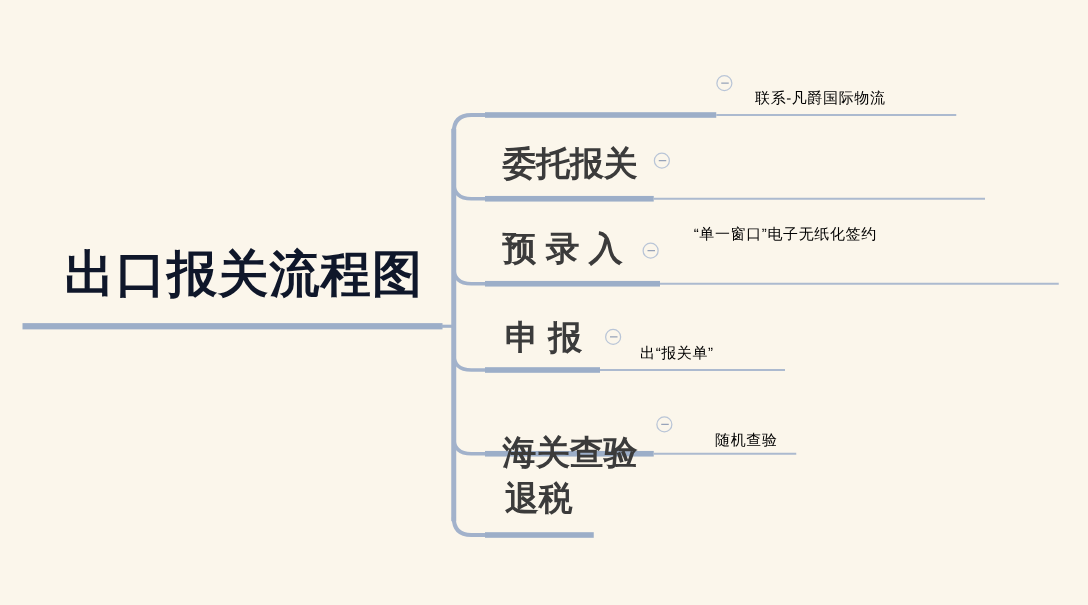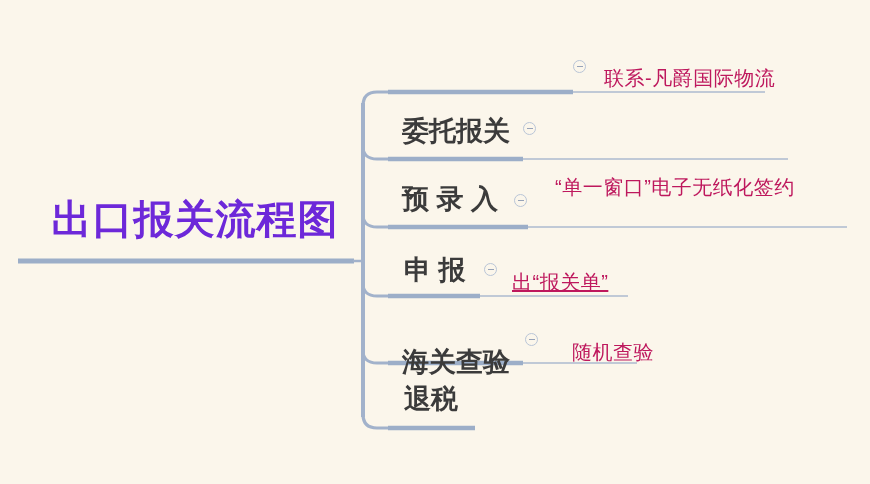--- a/index.html
+++ b/index.html
@@ -8,53 +8,53 @@
     background:#FBF6EB;
     font-family:"Liberation Sans","DejaVu Sans",sans-serif;
     position:relative;overflow:hidden;
   }
   #canvas{position:absolute;inset:0;}
   #lines{position:absolute;left:0;top:0;pointer-events:none;}
 
   .root-topic{
     position:absolute;left:30px;top:192px;width:330px;
     text-align:center;
-    font-size:40px;font-weight:700;color:#6d28d9;
+    font-size:40px;font-weight:700;color:#0f172a;
     letter-spacing:1px;white-space:nowrap;
     cursor:default;
   }
   .topic{
     position:absolute;
     font-size:27px;font-weight:700;color:#3B3B3B;
     white-space:pre;letter-spacing:0px;line-height:30px;
     cursor:default;
   }
   .note{
     position:absolute;
-    font-size:20px;font-weight:400;color:#be185d;
+    font-size:12px;font-weight:400;color:#000000;
     letter-spacing:0.5px;line-height:23px;
     white-space:nowrap;cursor:default;
   }
   .note.wrap{white-space:normal;width:310px;}
 
   .collapse{
     position:absolute;width:11px;height:11px;
     border:1.5px solid #B9C5D7;border-radius:50%;
     box-sizing:content-box;background:transparent;cursor:pointer;
   }
   .collapse::before{
     content:"";position:absolute;left:2.5px;top:4.5px;
     width:6px;height:1.6px;background:#97A3B9;
   }
 
   
   .t1{left:402px;top:45px;}  .n1{left:604px;top:67px;}
   .t2{left:402px;top:116px;} .n2{left:555px;top:136px;margin-top:40px;}
   .t3{left:402px;top:184px;} .n3{left:543px;top:179px;}
-  .t4{left:404px;top:255px;} .n4{left:512px;top:271px;text-decoration:underline;}
+  .t4{left:404px;top:255px;} .n4{left:512px;top:271px;}
   .t5{left:402px;top:318px;margin-top:29px;} .n5{left:552px;top:341px;padding-left:20px;}
   .t6{left:404px;top:384px;}
   .c1{left:573px;top:60px;}
   .c2{left:523px;top:122px;}
   .c3{left:514px;top:194px;}
   .c4{left:484px;top:263px;}
   .c5{left:525px;top:333px;}
 </style>
 </head>
 <body>

